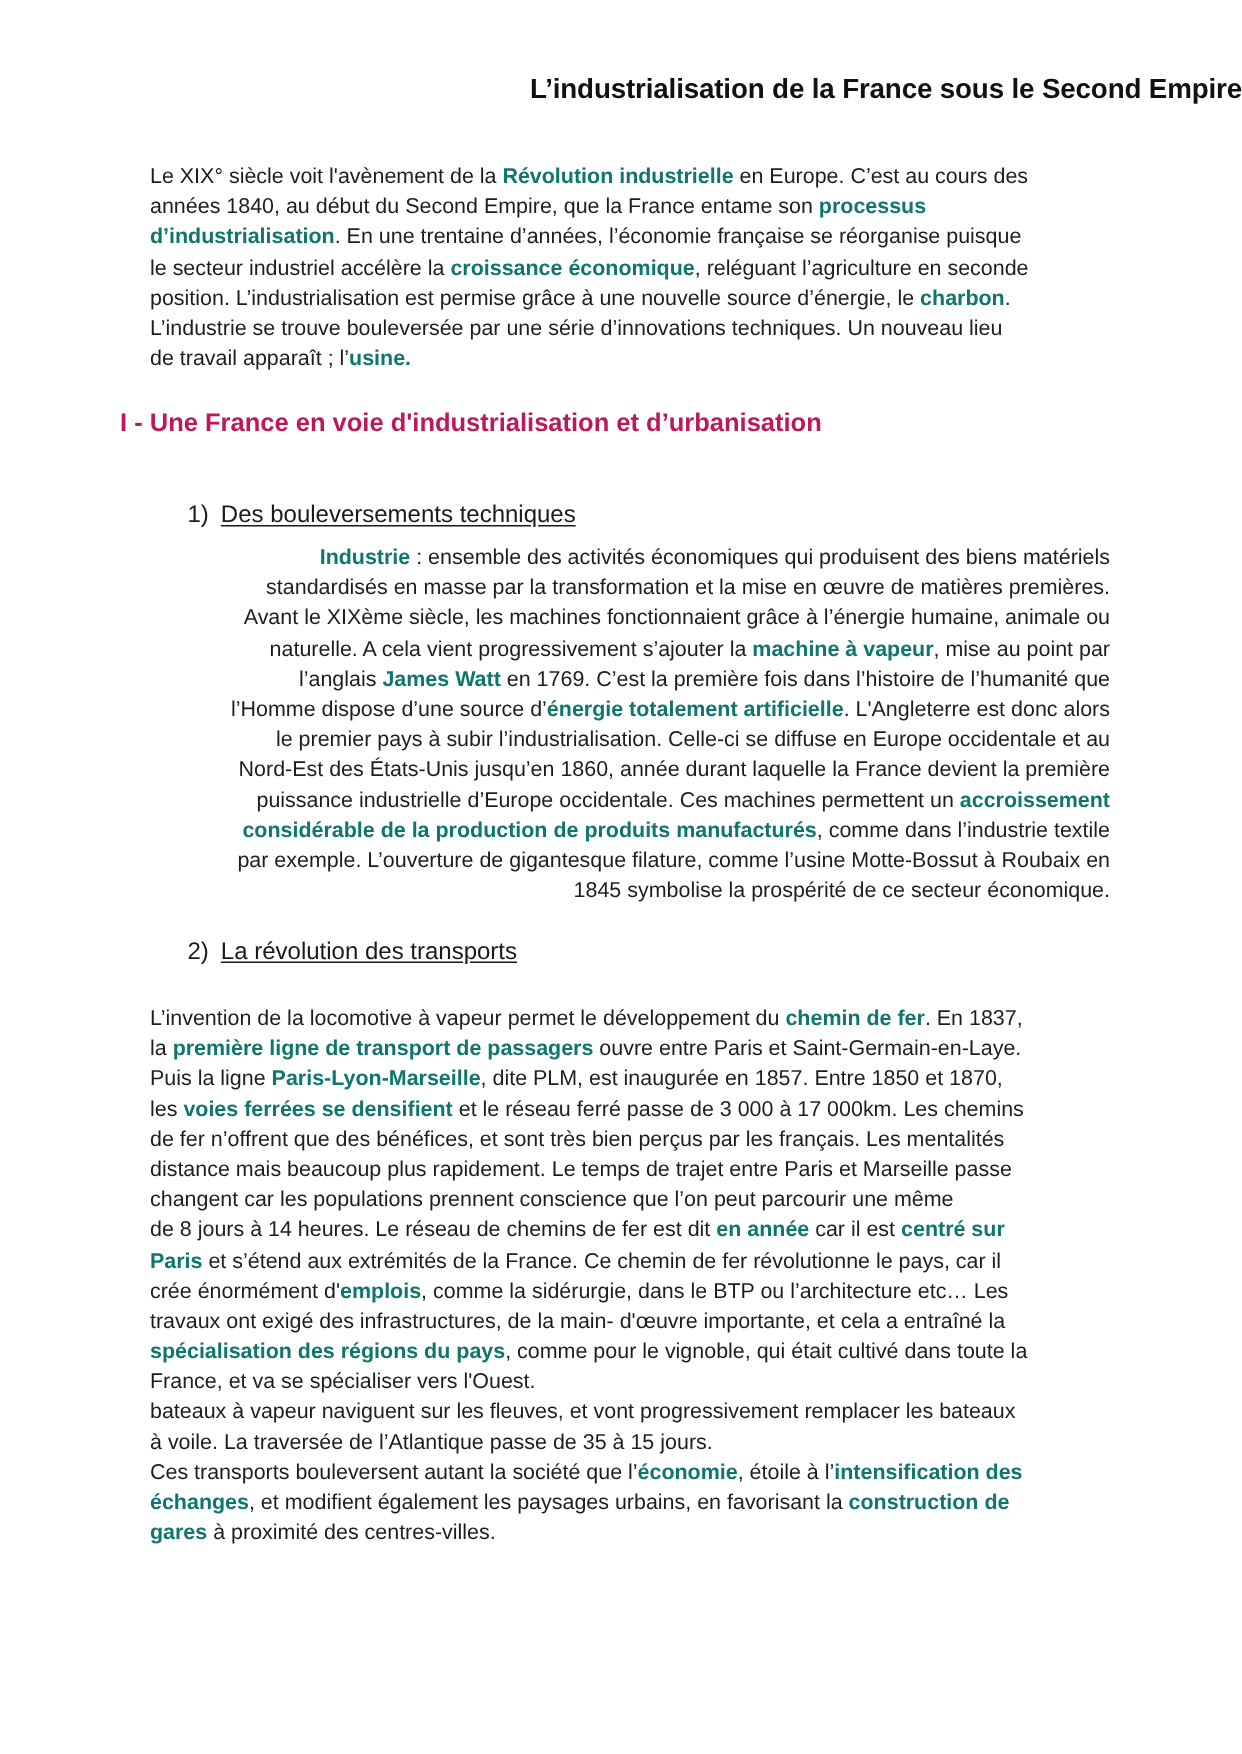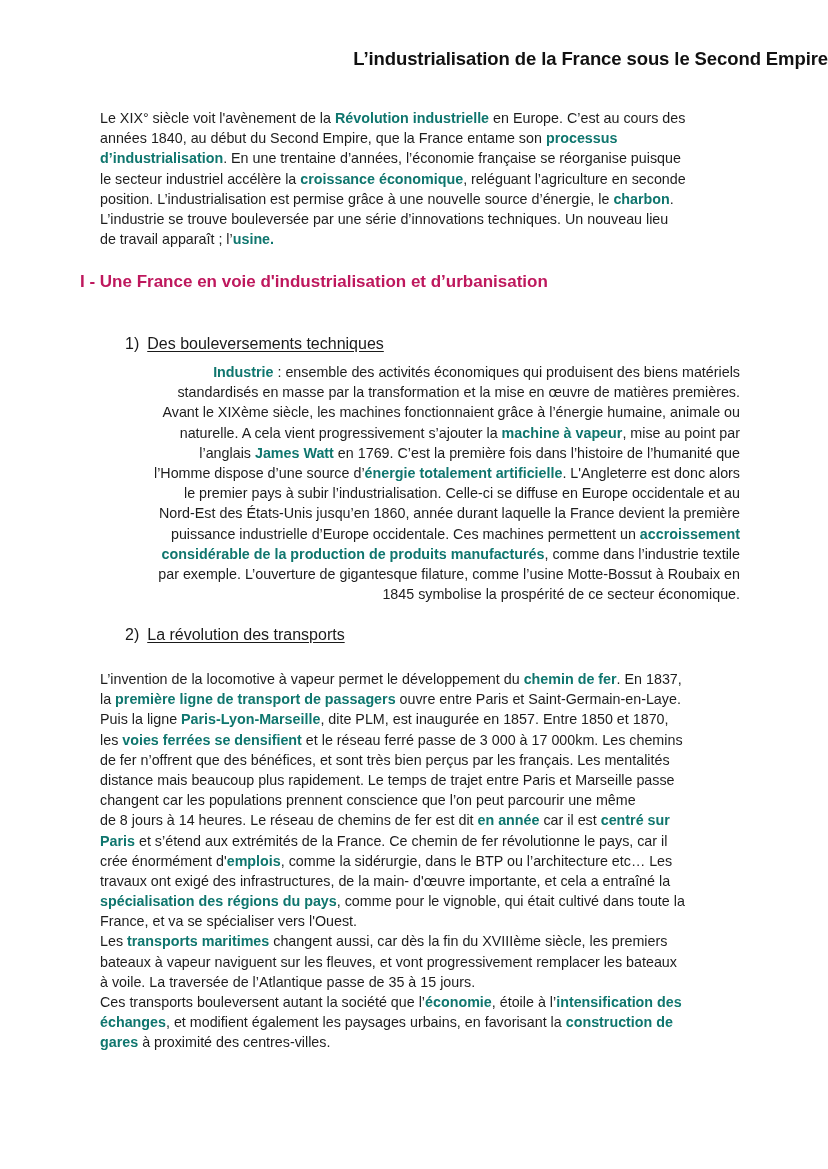--- a/index.html
+++ b/index.html
@@ -64,20 +64,19 @@
       <span class="line"><span>les </span><b>voies ferrées se densifient</b><span> et le réseau ferré passe de 3 000 à 17 000km. Les chemins</span></span>
       <span class="line"><span>de fer n’offrent que des bénéfices, et sont très bien perçus par les français. Les mentalités</span></span>
       <span class="line"><span>distance mais beaucoup plus rapidement. Le temps de trajet entre Paris et Marseille passe</span></span>
       <span class="line"><span>changent car les populations prennent conscience que l’on peut parcourir une même</span></span>
       <span class="line"><span>de 8 jours à 14 heures. Le réseau de chemins de fer est dit </span><b>en année</b><span> car il est </span><b>centré sur</b></span>
       <span class="line"><b>Paris</b><span> et s’étend aux extrémités de la France. Ce chemin de fer révolutionne le pays, car il</span></span>
       <span class="line"><span>crée énormément d'</span><b>emplois</b><span>, comme la sidérurgie, dans le BTP ou l’architecture etc…  Les</span></span>
       <span class="line"><span>travaux ont exigé des infrastructures, de la main- d'œuvre importante, et cela a entraîné la</span></span>
       <span class="line"><b>spécialisation des régions du pays</b><span>, comme pour le vignoble, qui était cultivé dans toute la</span></span>
       <span class="line"><span>France, et va se spécialiser vers l'Ouest.</span></span>
-      <span class="line"><span>Les </span><b>transports maritimes</b><span> changent aussi, car dès la fin du XVIIIème siècle, les premiers</span></span>
       <span class="line"><span>bateaux à vapeur naviguent sur les fleuves, et vont progressivement remplacer les bateaux</span></span>
       <span class="line"><span>à voile. La traversée de l’Atlantique passe de 35 à 15 jours.</span></span>
       <span class="line"><span>Ces transports bouleversent autant la société que l’</span><b>économie</b><span>, étoile à l’</span><b>intensification des</b></span>
       <span class="line"><b>échanges</b><span>, et modifient également les paysages urbains, en favorisant la </span><b>construction de</b></span>
       <span class="line"><b>gares</b><span> à proximité des centres-villes.</span></span>
     </div>
 </div>
 
 </body></html>

